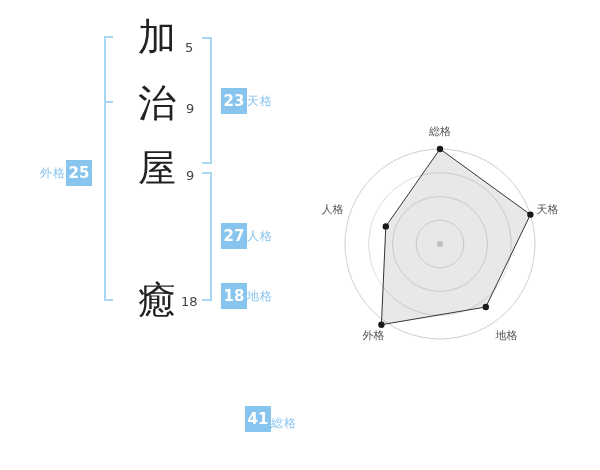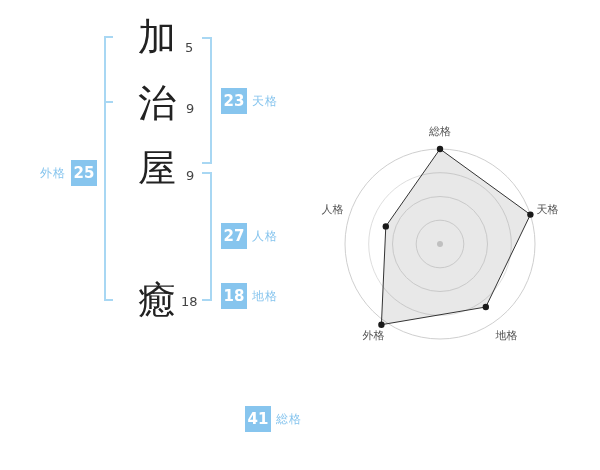--- a/index.html
+++ b/index.html
@@ -6,21 +6,21 @@
   html,body { width:600px; height:470px; background:#fff;
     font-family:"DejaVu Sans","Liberation Sans",sans-serif; }
   .stage { position:relative; width:600px; height:470px; background:#fff; overflow:hidden; }
 
   .kanji { position:absolute; font-size:38px; line-height:1; color:#222; }
   .strokes { position:absolute; font-size:13px; color:#444; }
 
   .vline { position:absolute; width:2px; background:var(--bracket); }
   .tick  { position:absolute; height:2px; background:var(--bracket); }
 
-  .badge { position:absolute; display:flex; align-items:center; gap:5px; }
+  .badge { position:absolute; display:flex; align-items:center; }
   .badge-value { display:flex; align-items:center; justify-content:center;
     width:26px; height:26px; background:var(--accent); color:#fff;
     font-size:15px; font-weight:bold; }
   .badge-label { font-size:12px; color:var(--accent); letter-spacing:1px; }
 
   .radar { position:absolute; }
   .radar text { font-size:11px; fill:#555; }
 </style>
 </head>
 <body>
@@ -63,21 +63,21 @@
   <div class="badge" style="left:221px;top:223px;text-align:right;">
     <span class="badge-value">27</span>
     <span class="badge-label">人格</span>
   </div>
 
   <div class="badge" style="left:221px;top:283px;">
     <span class="badge-value">18</span>
     <span class="badge-label">地格</span>
   </div>
 
-  <div class="badge" style="left:245px;top:406px;">
+  <div class="badge" style="left:245px;top:406px;align-items:flex-end;">
     <span class="badge-value">41</span>
     <span class="badge-label">総格</span>
   </div>
 
   <div class="radar" style="left:315px;top:112px;">
     <svg id="radar-svg" width="250" height="260" viewBox="0 0 250 260">
         <circle cx="125" cy="132" r="23.8" fill="none" stroke="#dedede" stroke-width="1"></circle>
         <circle cx="125" cy="132" r="47.5" fill="none" stroke="#dedede" stroke-width="1"></circle>
         <circle cx="125" cy="132" r="71.3" fill="none" stroke="#dedede" stroke-width="1"></circle>
         <circle cx="125" cy="132" r="95.0" fill="none" stroke="#cfcfcf" stroke-width="1"></circle>

